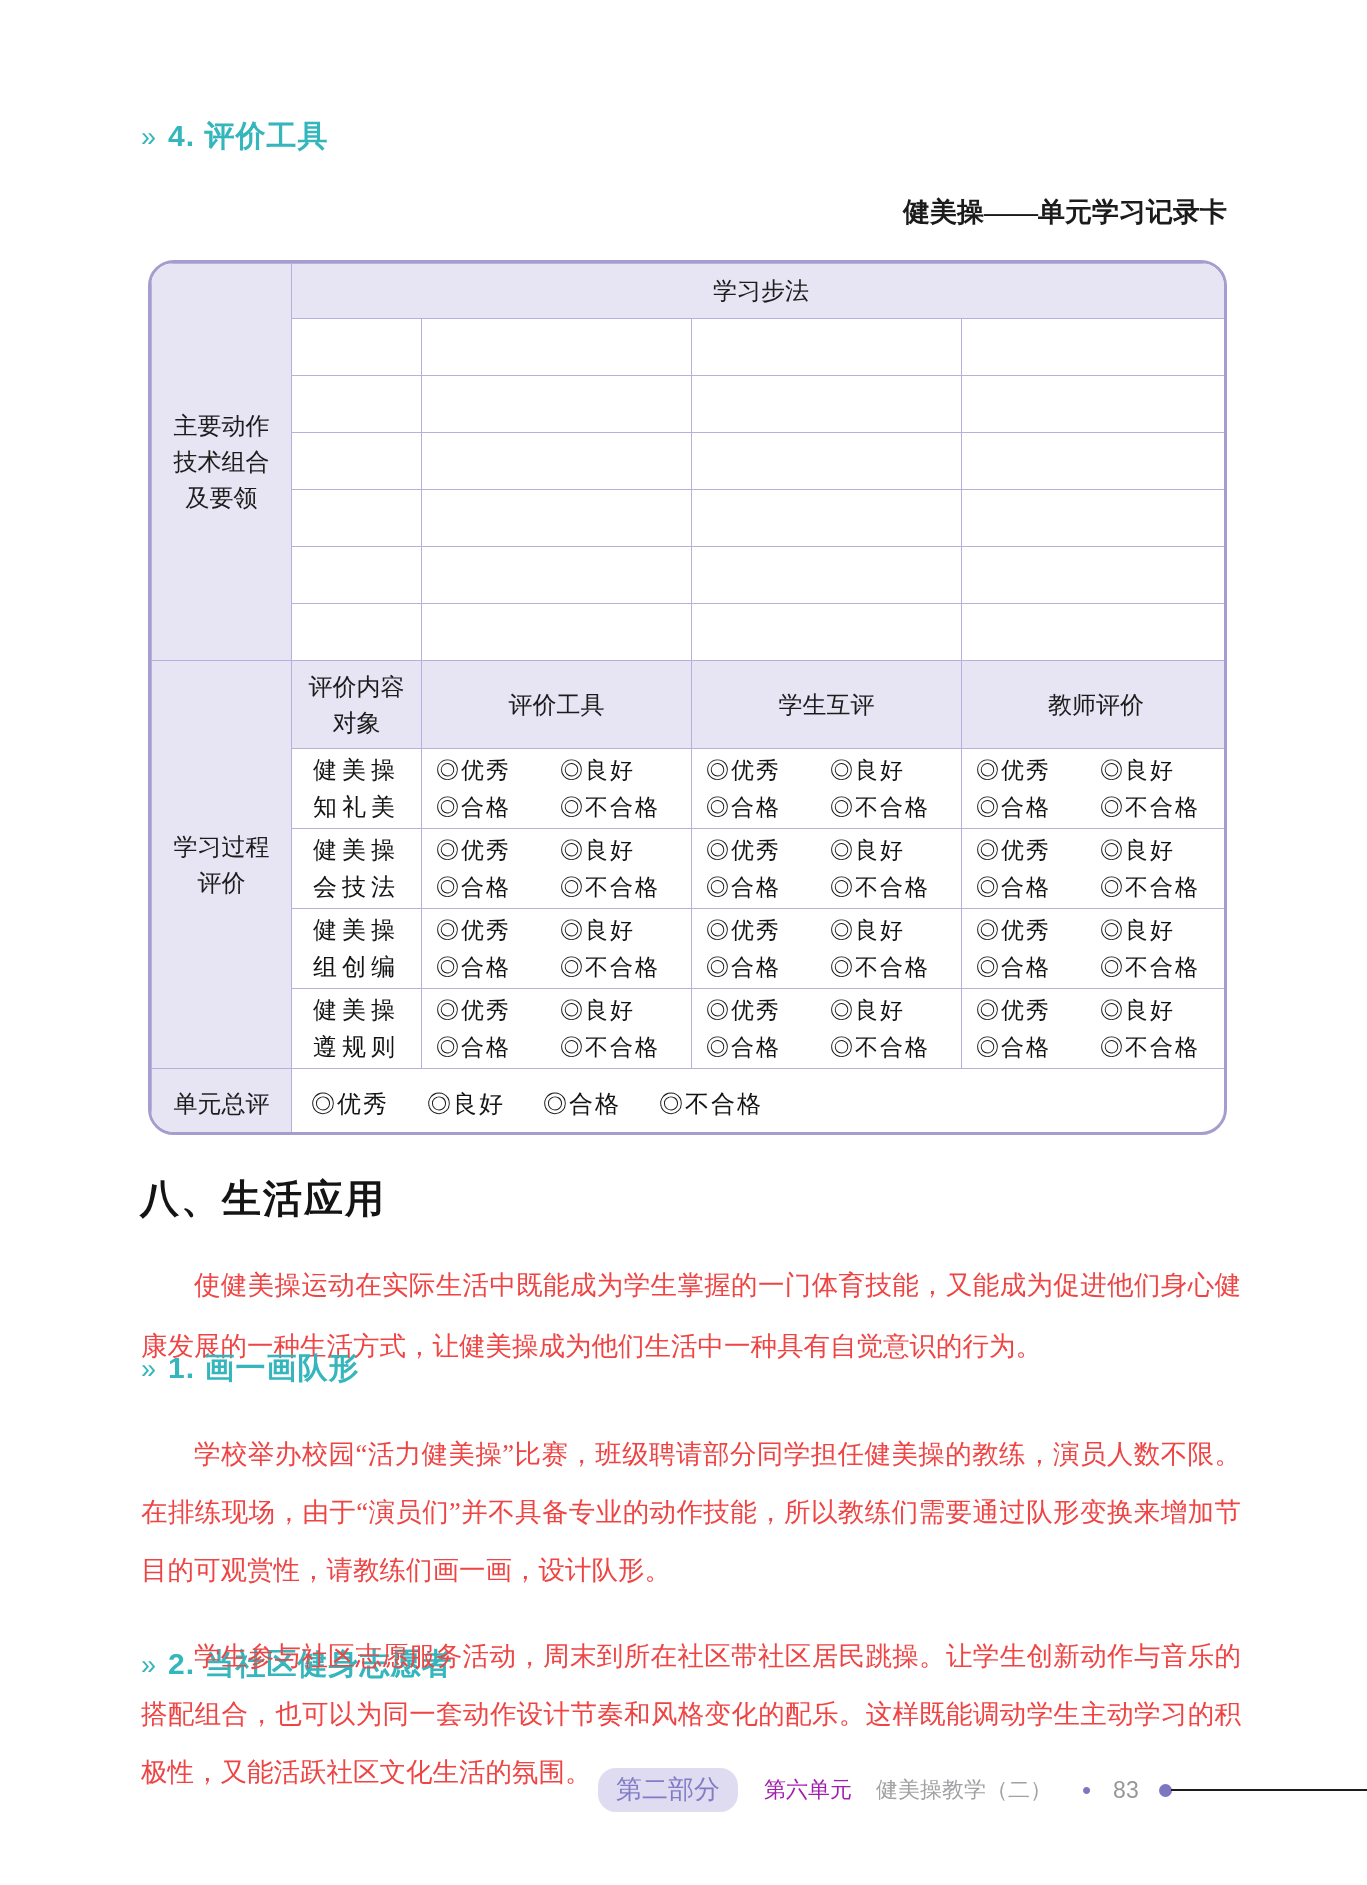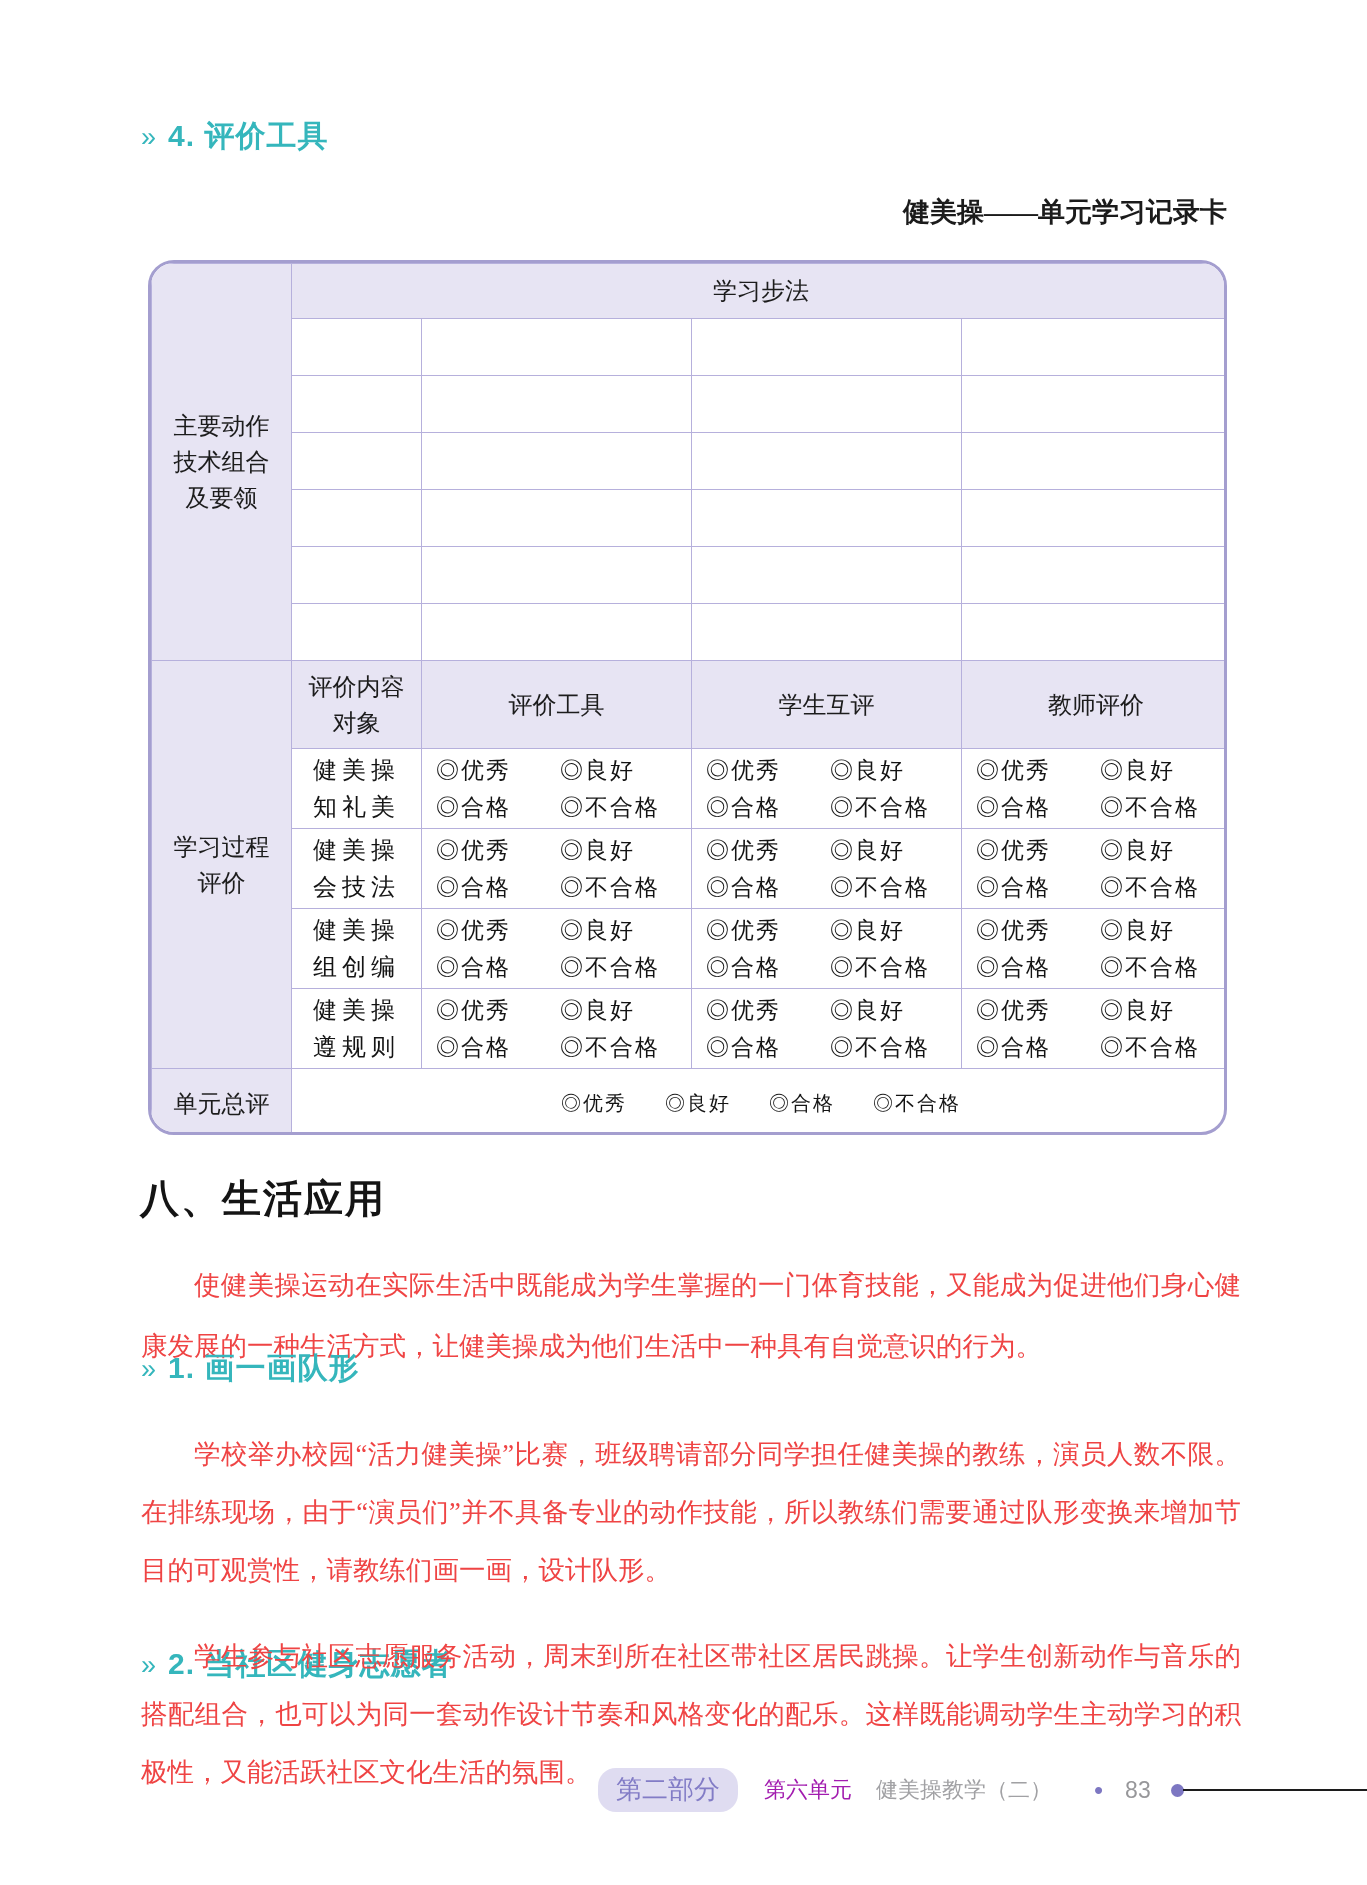--- a/index.html
+++ b/index.html
@@ -26,41 +26,41 @@
   table.rec td{border:1.5px solid #b6b0dc;padding:0;}
   tr.r-hdr{height:55px;} tr.r-empty{height:57px;} tr.r-evhdr{height:88px;}
   tr.r-eval{height:80px;} tr.r-total{height:70px;}
   td.hdr{background:#e7e4f3;font-family:"Liberation Sans",sans-serif;font-size:24px;color:#1c1c1c;
          text-align:center;vertical-align:middle;white-space:pre-line;line-height:1.5;}
   td.ecell{background:#ffffff;}
   td.subject{font-family:"Liberation Serif",serif;font-size:24px;text-align:center;vertical-align:middle;
              letter-spacing:5px;line-height:37px;color:#141414;white-space:pre-line;}
   td.opts{font-family:"Liberation Serif",serif;font-size:23px;vertical-align:middle;color:#141414;}
   .optline{display:grid;grid-template-columns:124px auto;padding-left:14px;line-height:37px;letter-spacing:2px;}
-  td.total-opts{text-align:center;font-family:"Liberation Serif",serif;font-size:20px;color:#141414;margin-top:48px;}
+  td.total-opts{text-align:left;font-family:"Liberation Serif",serif;font-size:24px;color:#141414;margin-top:48px;}
   .topt{margin:0 19px;letter-spacing:2px;}
 
   
   #h8{position:absolute;left:140px;top:1172px;font-family:"Liberation Serif",serif;
       font-weight:bold;font-size:39px;color:#141414;letter-spacing:2px;}
 
   
   .para{position:absolute;left:141px;width:1100px;font-family:"Liberation Serif",serif;
         font-size:26.5px;color:#ef4444;text-align:justify;text-indent:2em;}
   #p1{top:1228px;line-height:61px;}
   #p2{top:1398px;line-height:58px;}
   #p3{top:1600px;line-height:58px;}
 
   
   .footer{position:absolute;left:598px;right:0;top:1772px;height:36px;display:flex;align-items:center;
           font-family:"Liberation Sans",sans-serif;}
   .pill{background:#dfdcf1;color:#827cc6;border-radius:18px;padding:4px 18px 5px;font-size:26px;
         margin-right:26px;white-space:nowrap;}
   .funit{color:#a21caf;font-size:22px;margin-right:24px;white-space:nowrap;}
-  .fchap{color:#a1a1a4;font-size:22px;margin-right:42px;white-space:nowrap;}
+  .fchap{color:#a1a1a4;font-size:22px;margin-right:30px;white-space:nowrap;}
   .fdot{color:#7d77c2;font-size:26px;margin-right:22px;line-height:1;}
   .fpage{color:#97979a;font-size:23px;margin-right:20px;}
   .fline{flex:1;display:flex;align-items:center;min-width:120px;}
   .dotball{width:13px;height:13px;border-radius:50%;background:#7d77c2;}
   .rule{flex:1;height:2.5px;background:#1c1c1c;margin-left:-1px;}
 </style>
 </head>
 <body>
 
 <div class="h-teal" id="h4"><span class="marker">»</span><span>4. 评价工具</span></div>

